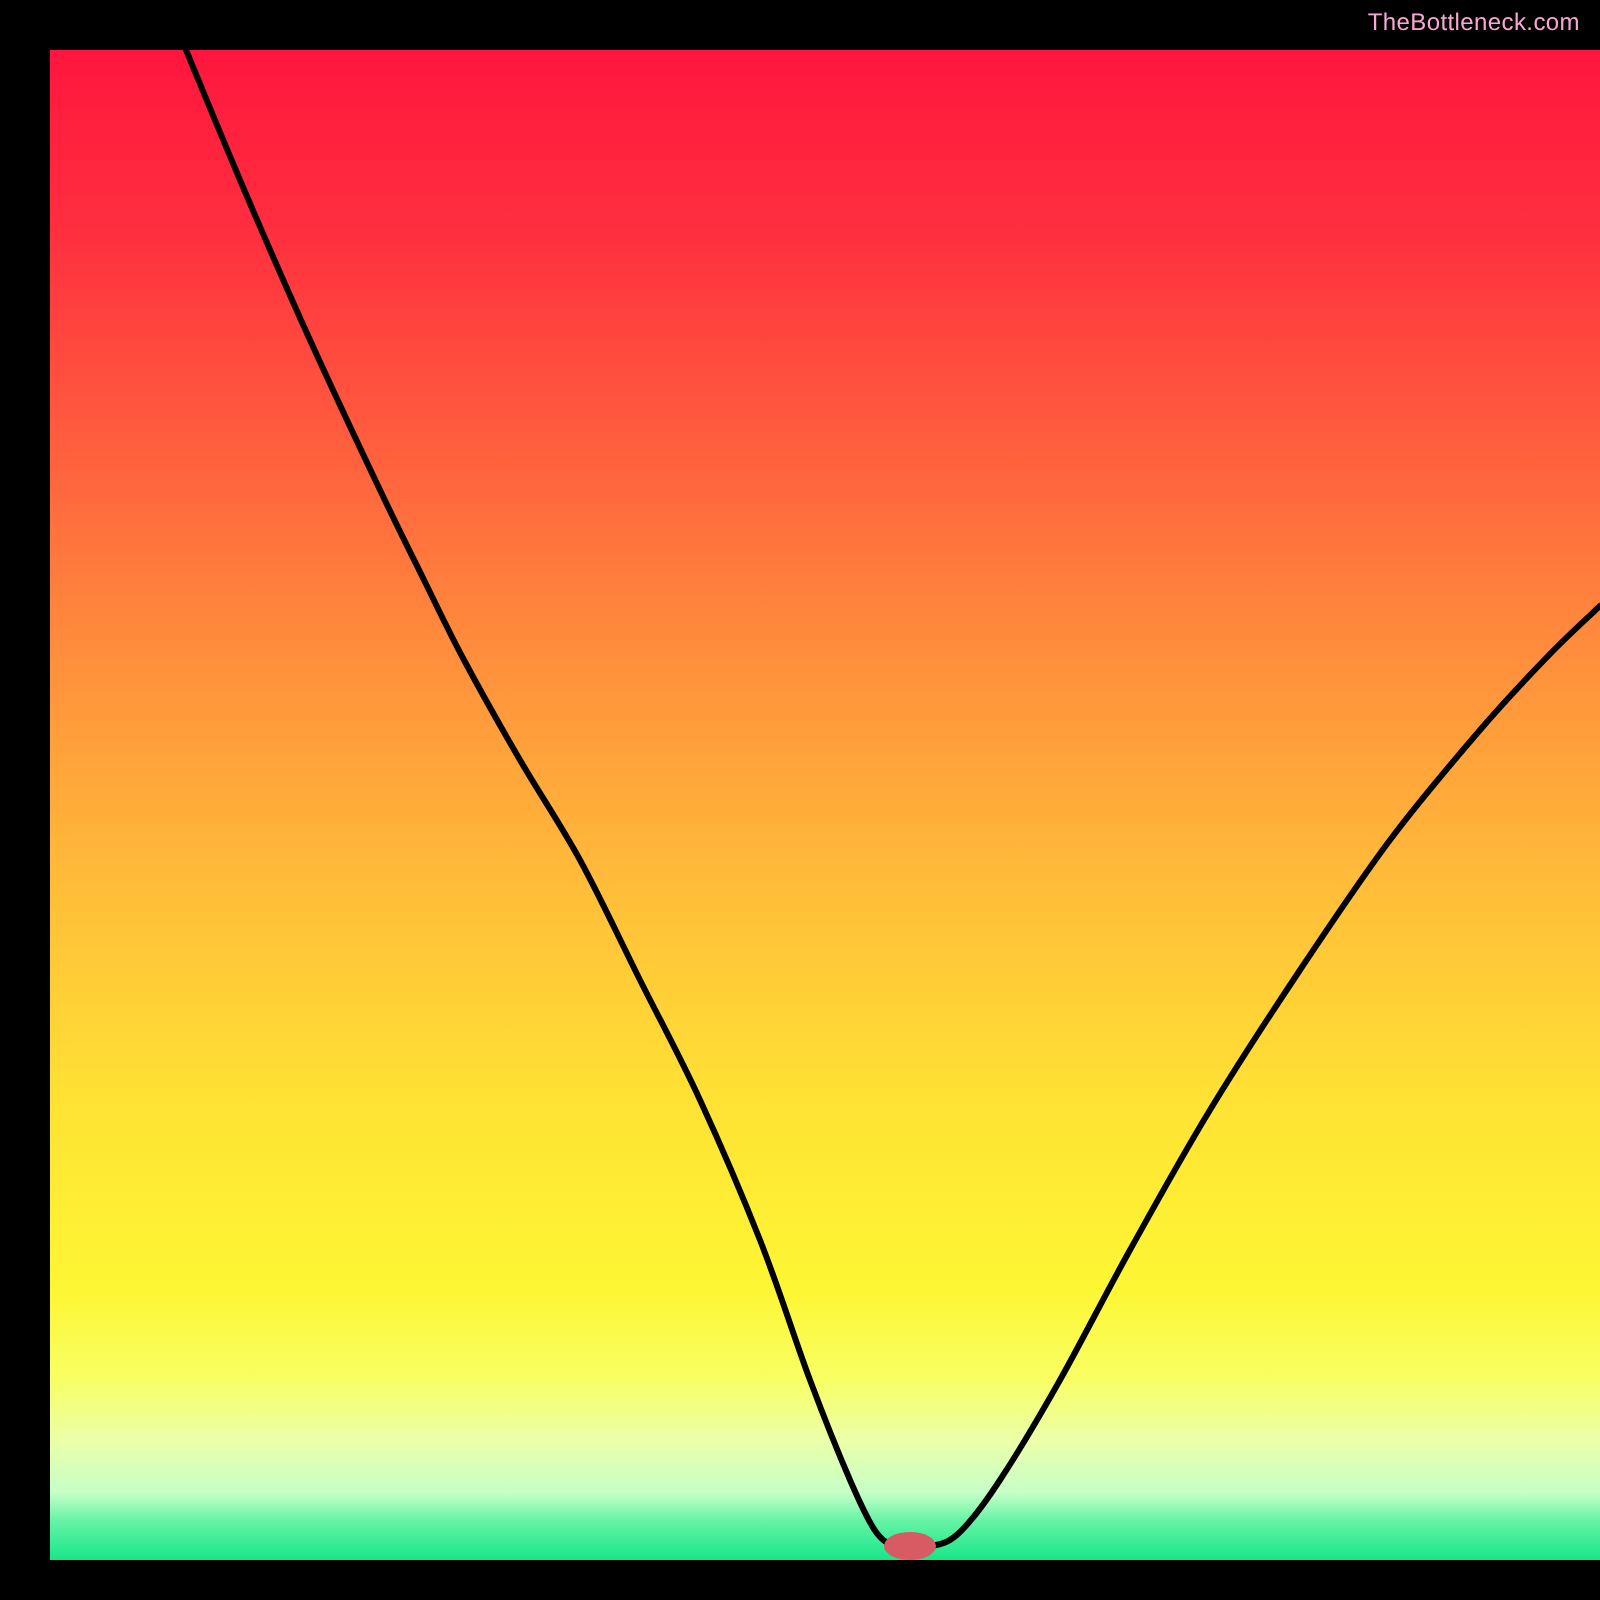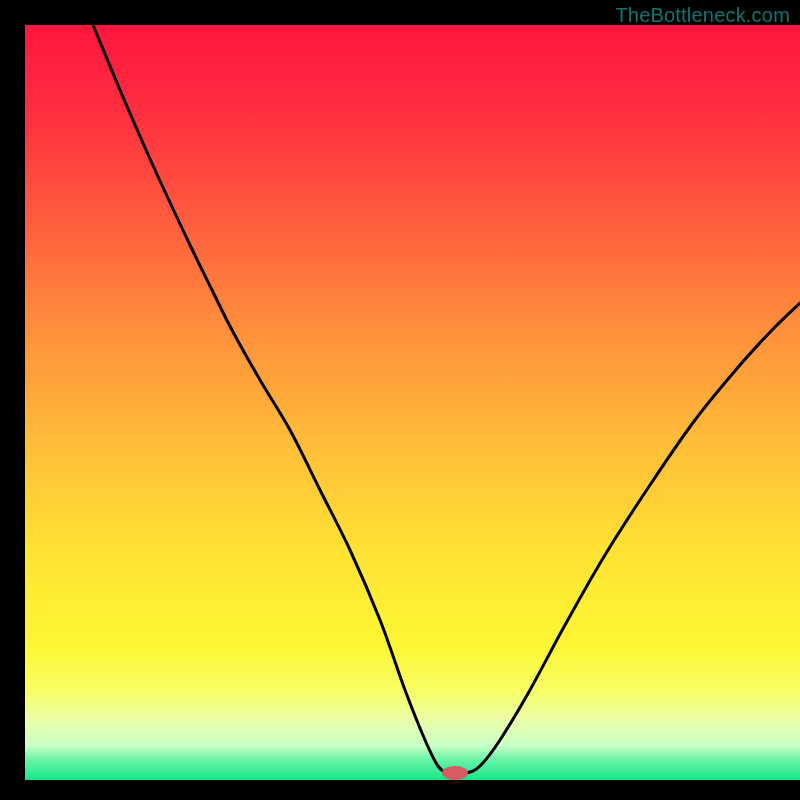--- a/index.html
+++ b/index.html
@@ -14,22 +14,22 @@
   .stage {
     position: relative;
     width: 800px;
     height: 800px;
     background: #000;
   }
   .watermark {
     position: absolute;
     top: 4px;
     right: 10px;
-    color: #0f766e;
-    font-size: 20px;
+    color: #f9a8d4;
+    font-size: 12px;
     letter-spacing: 0.2px;
     font-weight: 400;
     z-index: 10;
   }
   svg {
     position: absolute;
     left: 0;
     top: 0;
   }
 </style>

